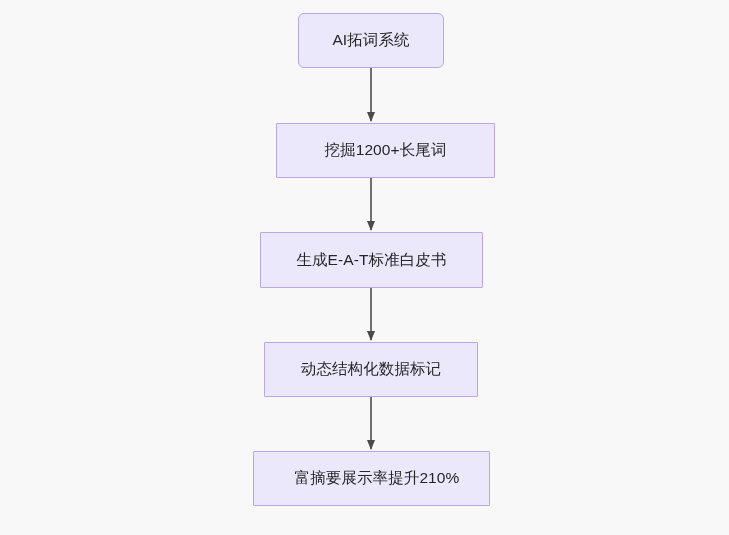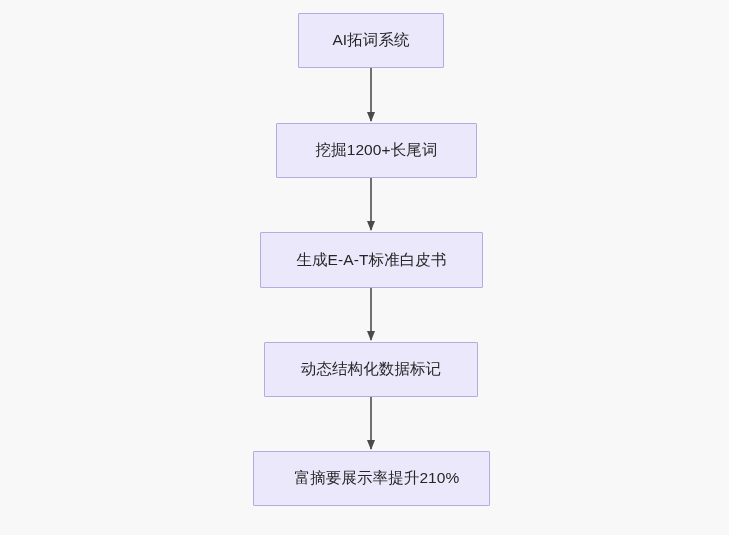--- a/index.html
+++ b/index.html
@@ -64,25 +64,25 @@
       <line x1="371" y1="178" x2="371" y2="230" stroke="#707070" stroke-width="2" marker-end="url(#arrowhead)"></line>
     </g>
     <g>
       <line x1="371" y1="288" x2="371" y2="340" stroke="#707070" stroke-width="2" marker-end="url(#arrowhead)"></line>
     </g>
     <g>
       <line x1="371" y1="397" x2="371" y2="449" stroke="#707070" stroke-width="2" marker-end="url(#arrowhead)"></line>
     </g>
   </svg>
 
-  <div class="node" id="node-n1" style="left: 298px; top: 13px; width: 146px; height: 55px; background: rgb(235, 232, 251); border-color: rgb(184, 169, 224); color: rgb(38, 38, 38);">
+  <div class="node" id="node-n1" style="left: 298px; top: 13px; width: 146px; height: 55px; background: rgb(235, 232, 251); border-color: rgb(184, 169, 224); color: rgb(38, 38, 38); border-radius: 6px;">
     <span class="node-label">AI拓词系统</span>
   </div>
 
-  <div class="node" id="node-n2" style="left: 276px; top: 123px; width: 201px; height: 55px; background: rgb(235, 232, 251); border-color: rgb(184, 169, 224); color: rgb(38, 38, 38);">
+  <div class="node" id="node-n2" style="left: 276px; top: 123px; width: 219px; height: 55px; background: rgb(235, 232, 251); border-color: rgb(184, 169, 224); color: rgb(38, 38, 38);">
     <span class="node-label">挖掘1200+长尾词</span>
   </div>
 
   <div class="node" id="node-n3" style="left: 260px; top: 232px; width: 223px; height: 56px; background: rgb(235, 232, 251); border-color: rgb(184, 169, 224); color: rgb(38, 38, 38);">
     <span class="node-label">生成E-A-T标准白皮书</span>
   </div>
 
   <div class="node" id="node-n4" style="left: 264px; top: 342px; width: 214px; height: 55px; background: rgb(235, 232, 251); border-color: rgb(184, 169, 224); color: rgb(38, 38, 38);">
     <span class="node-label">动态结构化数据标记</span>
   </div>

